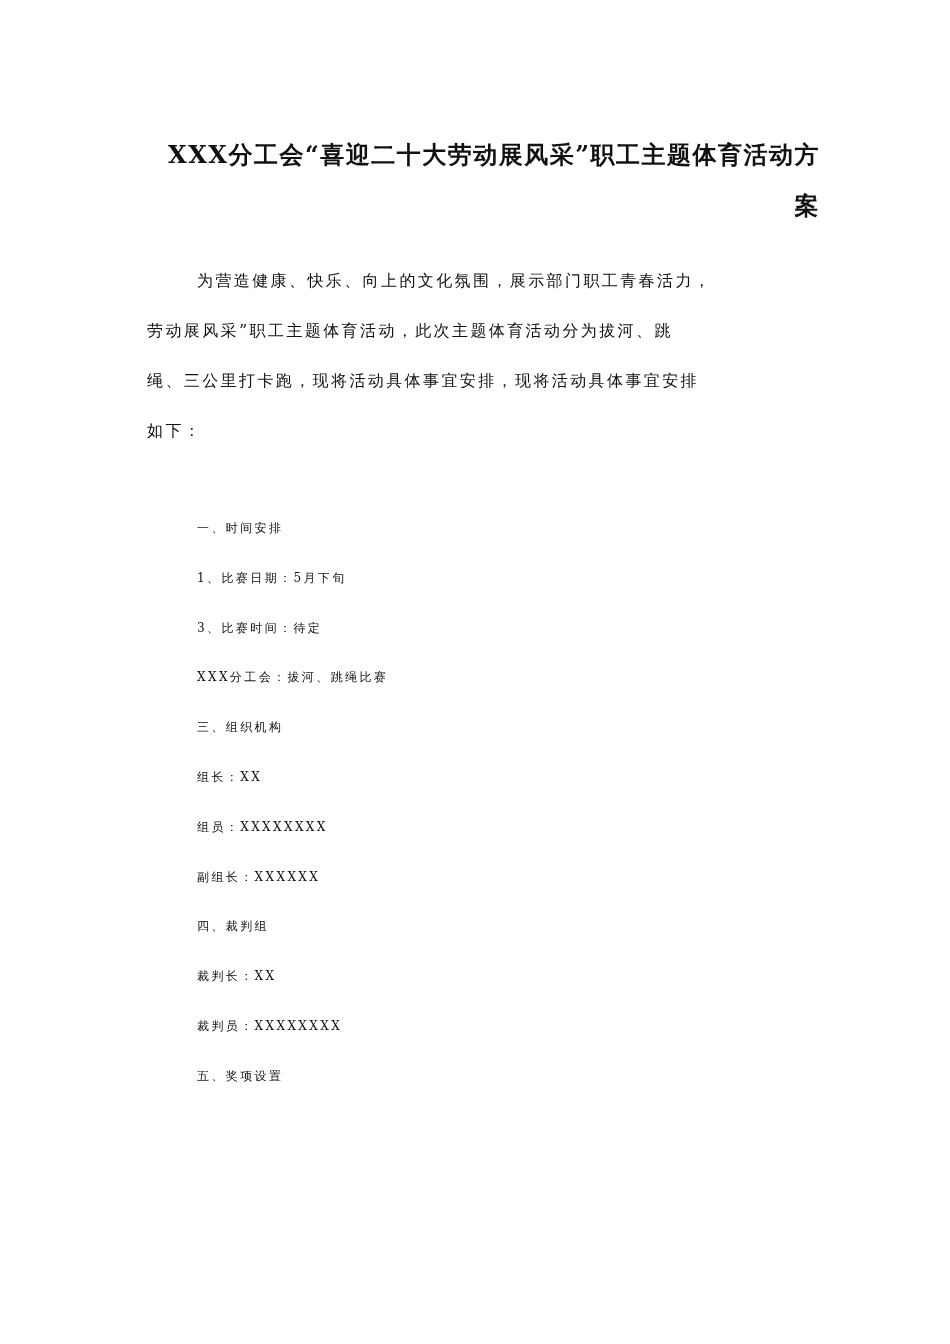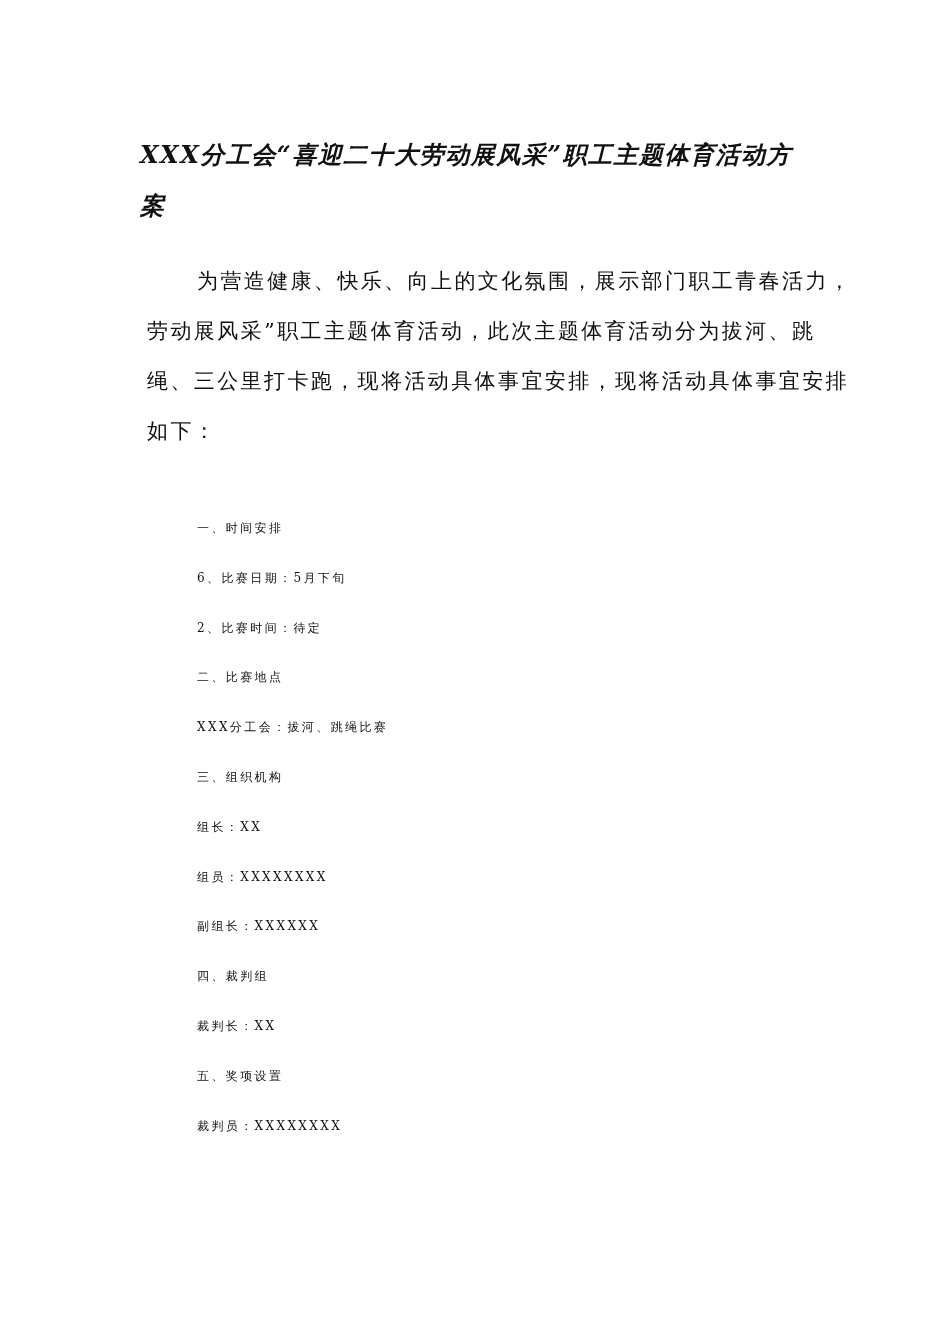--- a/index.html
+++ b/index.html
@@ -23,38 +23,37 @@
       background: #ffffff;
     }
     .title-wrap {
       position: absolute;
       left: 140px;
       top: 129px;
       width: 680px;
     }
     .title-line {
       display: block;
-      text-align: left;
+      text-align: right;
       font-size: 24px;
       font-weight: bold;
       letter-spacing: 1.5px;
       white-space: nowrap;
       height: 51px;
       line-height: 51px;
-      font-style: italic;
     }
     .intro {
       position: absolute;
       left: 147px;
       top: 256px;
       width: 690px;
     }
     .intro-line {
       display: block;
-      font-size: 21px;
+      font-size: 16px;
       letter-spacing: 2.4px;
       white-space: nowrap;
       height: 50px;
       line-height: 50px;
     }
     .intro-line.first { padding-left: 50px; }
     .body-list {
       position: absolute;
       left: 197px;
       top: 504px;
@@ -81,27 +80,26 @@
 
   <div class="intro">
     <span class="intro-line first">为营造健康、快乐、向上的文化氛围，展示部门职工青春活力，</span>
     <span class="intro-line">劳动展风采”职工主题体育活动，此次主题体育活动分为拔河、跳</span>
     <span class="intro-line">绳、三公里打卡跑，现将活动具体事宜安排，现将活动具体事宜安排</span>
     <span class="intro-line">如下：</span>
   </div>
 
   <div class="body-list">
     <span class="item">一、时间安排</span>
-    <span class="item">6、比赛日期：5月下旬</span>
-    <span class="item">2、比赛时间：待定</span>
-    <span class="item">二、比赛地点</span>
+    <span class="item">1、比赛日期：5月下旬</span>
+    <span class="item">3、比赛时间：待定</span>
     <span class="item">XXX分工会：拔河、跳绳比赛</span>
     <span class="item">三、组织机构</span>
     <span class="item">组长：XX</span>
     <span class="item">组员：XXXXXXXX</span>
     <span class="item">副组长：XXXXXX</span>
     <span class="item">四、裁判组</span>
     <span class="item">裁判长：XX</span>
+    <span class="item">裁判员：XXXXXXXX</span>
     <span class="item">五、奖项设置</span>
-    <span class="item">裁判员：XXXXXXXX</span>
   </div>
 
 </div>
 
 </body></html>

